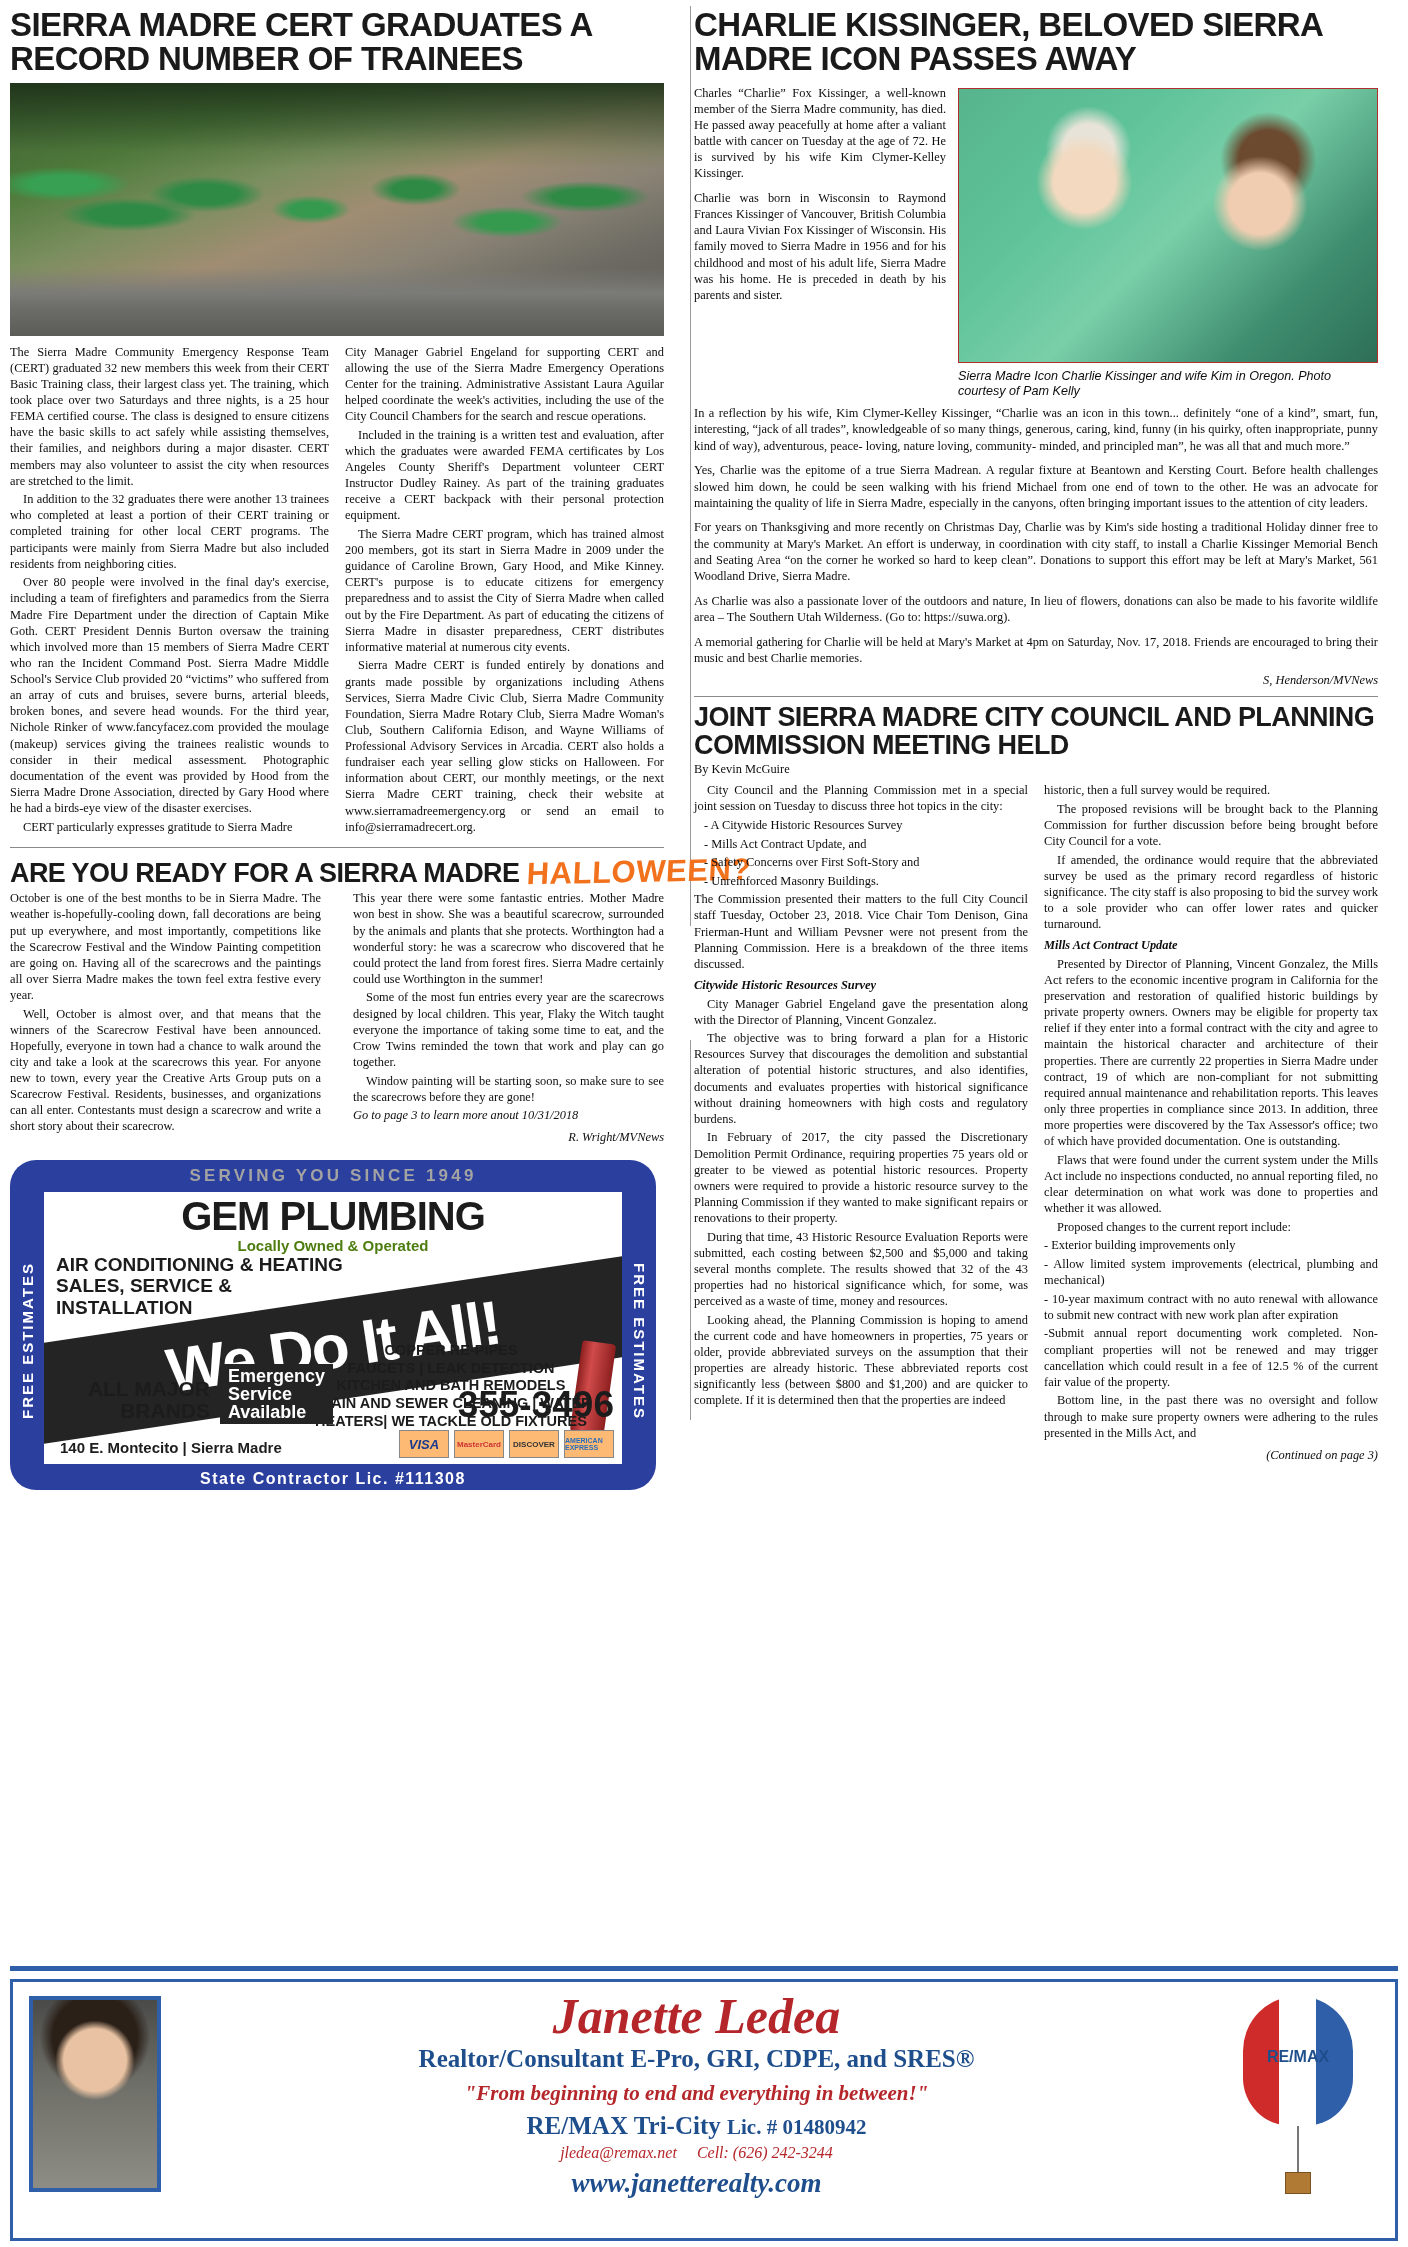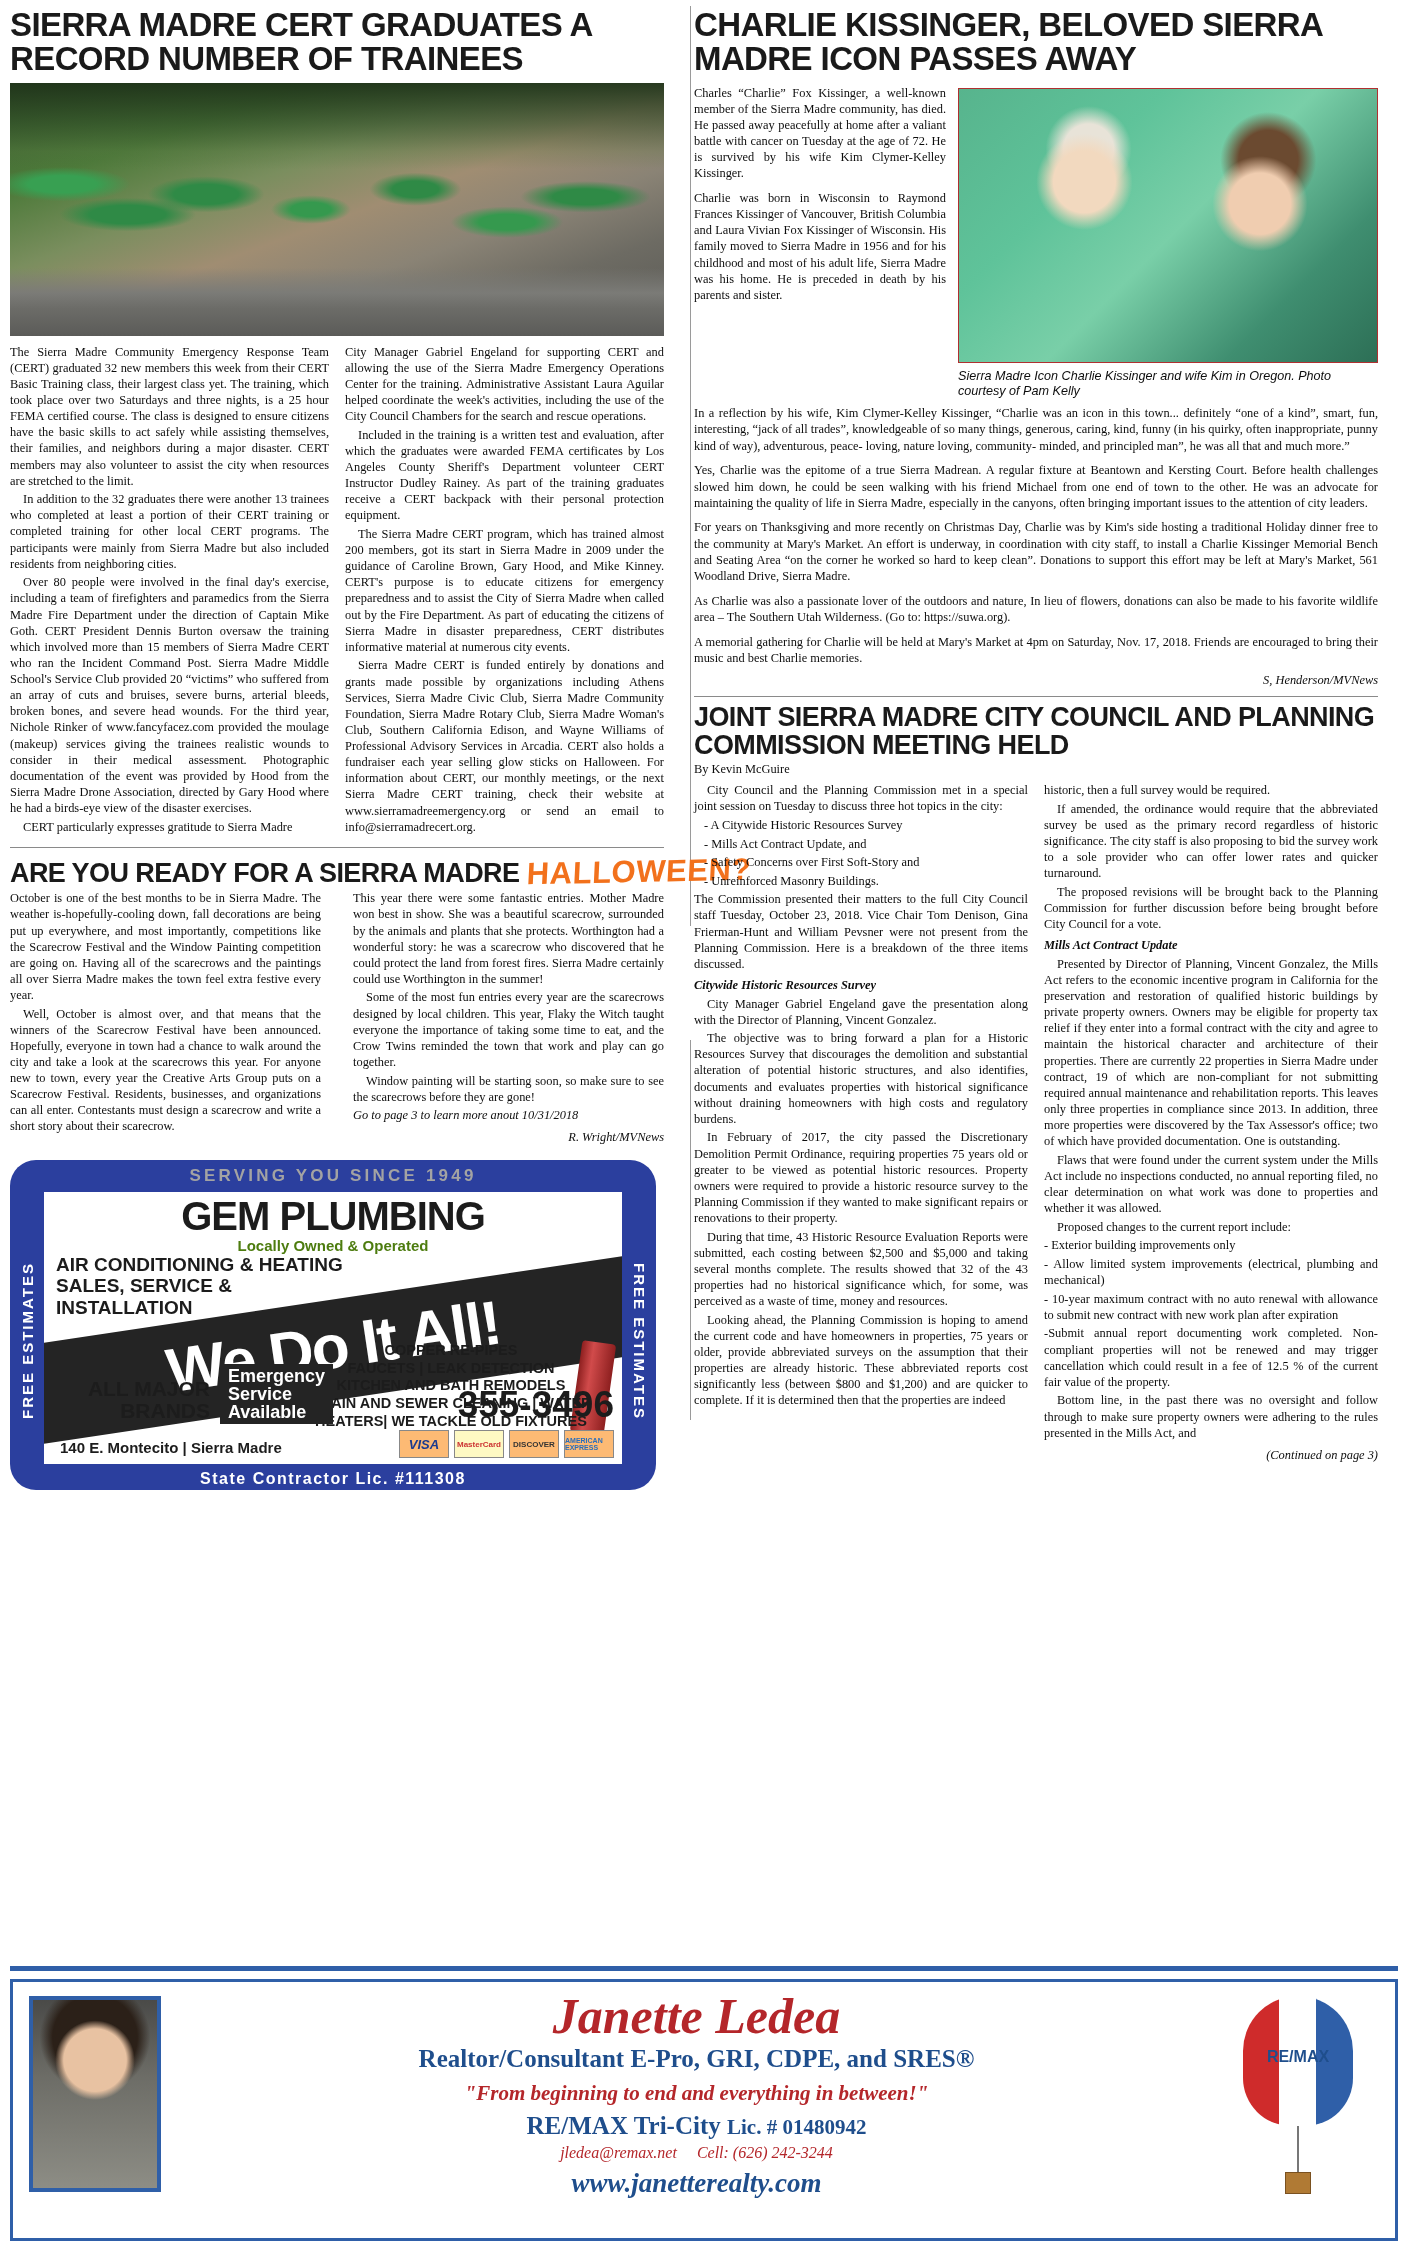--- a/index.html
+++ b/index.html
@@ -139,21 +139,21 @@
     position:absolute; left:176px; bottom:40px; background:#242424; color:#fff;
     padding:3px 8px; font-weight:bold; font-size:18px; line-height:1.0;
   }
   .gem-phone {
     position:absolute; right:8px; bottom:38px; font-weight:bold; font-size:37px; color:#1c1c1c;
   }
   .gem-addr { position:absolute; left:16px; bottom:8px; font-weight:bold; font-size:15px; color:#1c1c1c;}
   .cards { position:absolute; right:8px; bottom:6px; display:flex; gap:5px; }
   .card { width:50px; height:28px; border:1px solid #888; background:#fdba74; font-size:8px;
           display:flex; align-items:center; justify-content:center; font-weight:bold; }
-  .card.mc { background:#fef9c3; color:#c33; }
+  .card.mc { background:#fdba74; color:#c33; }
   .card.visa { color:#1a3a8f; font-style:italic; font-size:13px; }
   .card.disc { color:#333; }
   .card.amex { color:#2a6ebb; font-size:7px; }
   .gem-lic {
     position:absolute; left:0; right:0; bottom:2px; text-align:center;
     color:#fff; font-weight:bold; font-size:16px; letter-spacing:1.5px;
   }
 
   
   .remax {
@@ -308,22 +308,22 @@
           <p class="noind">The Commission presented their matters to the full City Council staff Tuesday, October 23, 2018. Vice Chair Tom Denison, Gina Frierman-Hunt and William Pevsner were not present from the Planning Commission. Here is a breakdown of the three items discussed.</p>
           <p class="sub">Citywide Historic Resources Survey</p>
           <p>City Manager Gabriel Engeland gave the presentation along with the Director of Planning, Vincent Gonzalez.</p>
           <p>The objective was to bring forward a plan for a Historic Resources Survey that discourages the demolition and substantial alteration of potential historic structures, and also identifies, documents and evaluates properties with historical significance without draining homeowners with high costs and regulatory burdens.</p>
           <p>In February of 2017, the city passed the Discretionary Demolition Permit Ordinance, requiring properties 75 years old or greater to be viewed as potential historic resources. Property owners were required to provide a historic resource survey to the Planning Commission if they wanted to make significant repairs or renovations to their property.</p>
           <p>During that time, 43 Historic Resource Evaluation Reports were submitted, each costing between $2,500 and $5,000 and taking several months complete. The results showed that 32 of the 43 properties had no historical significance which, for some, was perceived as a waste of time, money and resources.</p>
           <p>Looking ahead, the Planning Commission is hoping to amend the current code and have homeowners in properties, 75 years or older, provide abbreviated surveys on the assumption that their properties are already historic. These abbreviated reports cost significantly less (between $800 and $1,200) and are quicker to complete. If it is determined then that the properties are indeed</p>
         </div>
         <div class="body-txt" style="width:50%;">
           <p class="noind">historic, then a full survey would be required.</p>
+          <p>The proposed revisions will be brought back to the Planning Commission for further discussion before being brought before City Council for a vote.</p>
           <p>If amended, the ordinance would require that the abbreviated survey be used as the primary record regardless of historic significance. The city staff is also proposing to bid the survey work to a sole provider who can offer lower rates and quicker turnaround.</p>
-          <p>The proposed revisions will be brought back to the Planning Commission for further discussion before being brought before City Council for a vote.</p>
           <p class="sub">Mills Act Contract Update</p>
           <p>Presented by Director of Planning, Vincent Gonzalez, the Mills Act refers to the economic incentive program in California for the preservation and restoration of qualified historic buildings by private property owners. Owners may be eligible for property tax relief if they enter into a formal contract with the city and agree to maintain the historical character and architecture of their properties. There are currently 22 properties in Sierra Madre under contract, 19 of which are non-compliant for not submitting required annual maintenance and rehabilitation reports. This leaves only three properties in compliance since 2013. In addition, three more properties were discovered by the Tax Assessor's office; two of which have provided documentation. One is outstanding.</p>
           <p>Flaws that were found under the current system under the Mills Act include no inspections conducted, no annual reporting filed, no clear determination on what work was done to properties and whether it was allowed.</p>
           <p>Proposed changes to the current report include:</p>
           <p class="noind">- Exterior building improvements only</p>
           <p class="noind">- Allow limited system improvements (electrical, plumbing and mechanical)</p>
           <p class="noind">- 10-year maximum contract with no auto renewal with allowance to submit new contract with new work plan after expiration</p>
           <p class="noind">-Submit annual report documenting work completed. Non-compliant properties will not be renewed and may trigger cancellation which could result in a fee of 12.5 % of the current fair value of the property.</p>
           <p>Bottom line, in the past there was no oversight and follow through to make sure property owners were adhering to the rules presented in the Mills Act, and</p>
           <p class="right">(Continued on page 3)</p>

